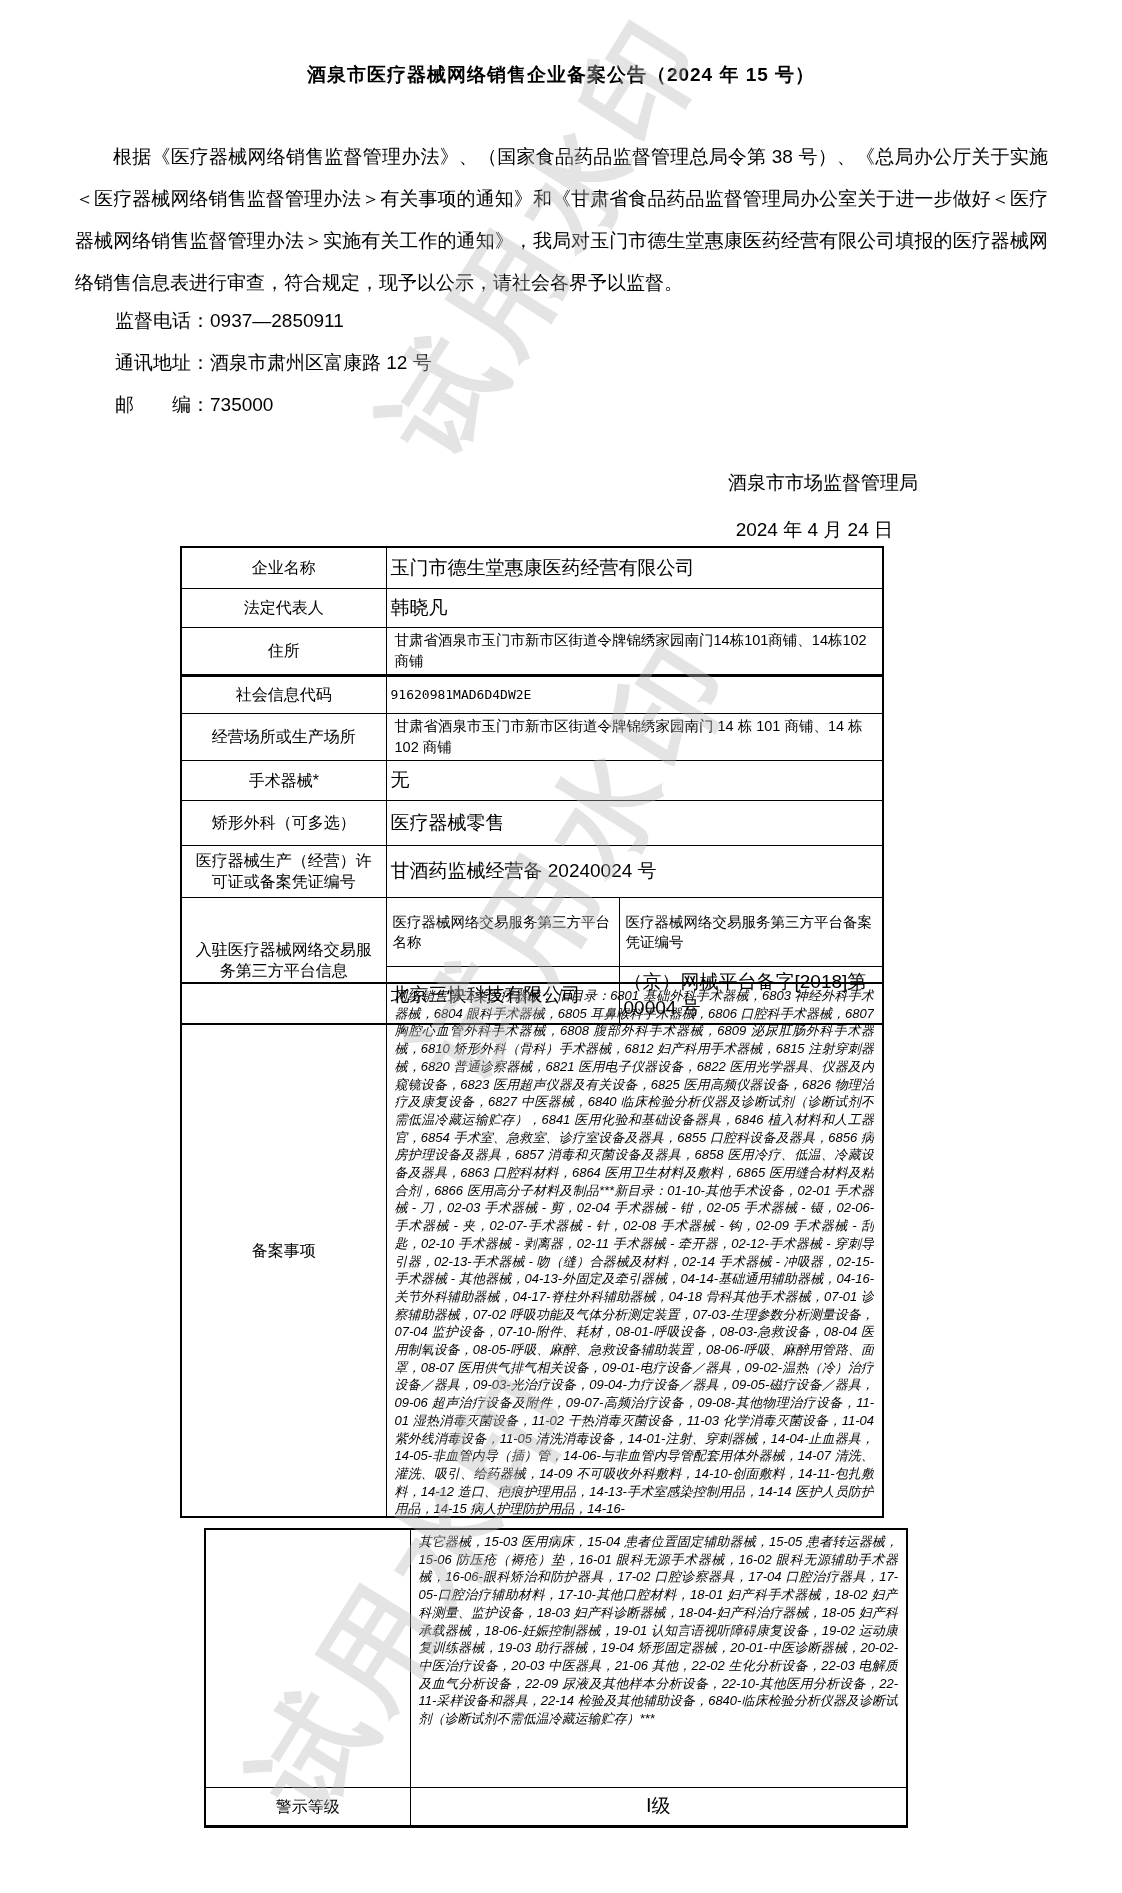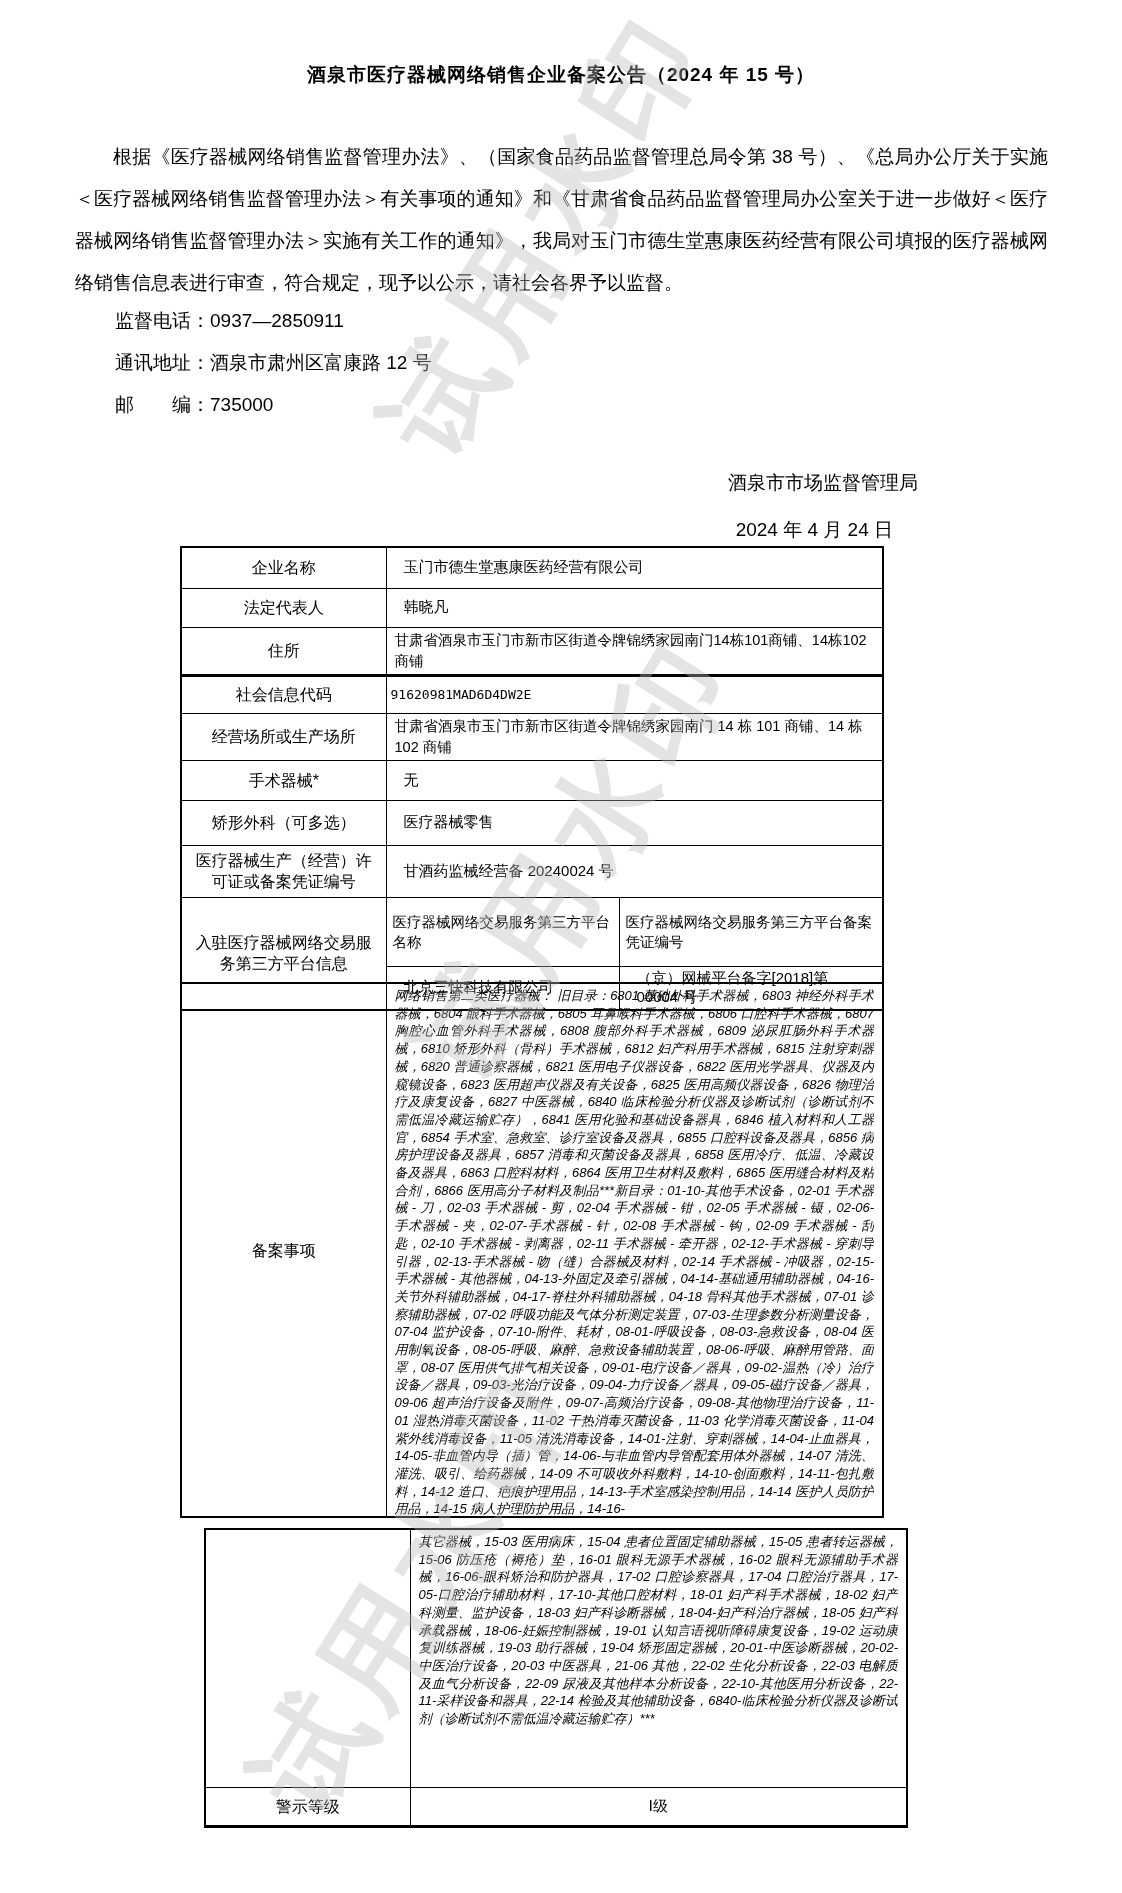--- a/index.html
+++ b/index.html
@@ -28,21 +28,21 @@
   table.tbl { position:absolute; left:180px; width:702px; border-collapse:collapse; table-layout:fixed;
               background:transparent; }
   .tbl td { border:1px solid #000; vertical-align:middle; }
   .tbl1 { top:546px; }
   .tbl2 { top:982px; }
   .tbl3 { top:1528px;margin-left:24px; }
   .tbl1, .tbl2, .tbl3 { border:2px solid #000; }
   .tbl3 { border-bottom:3px solid #000; }
 
   td.lab { text-align:center; font-size:16px; line-height:21px; padding:2px 10px; }
-  td.val { font-size:15px; padding:2px 17px; }
+  td.val { font-size:19px; padding:2px 4px; }
   td.val2 { font-size:14.5px; line-height:21px; padding:2px 8px; }
   td.code { font-family:"DejaVu Sans Mono", monospace; font-size:13px; padding:2px 4px;margin-left:44px; }
   td.hdr { font-size:14.5px; line-height:20px; padding:14px 6px; vertical-align:top; }
   td.center { text-align:center; }
   tr.seg td { border-top:3px solid #000; }
 
   tr.h41 { height:41px; } tr.h39 { height:39px; } tr.h44 { height:44px;margin-left:20px; }
   tr.h38 { height:38px; } tr.h45 { height:45px; } tr.h40 { height:40px; }
   tr.h52 { height:52px; } tr.h34 { height:34px; }
   tr.hbig { height:534px; } tr.hcont { height:258px; }

